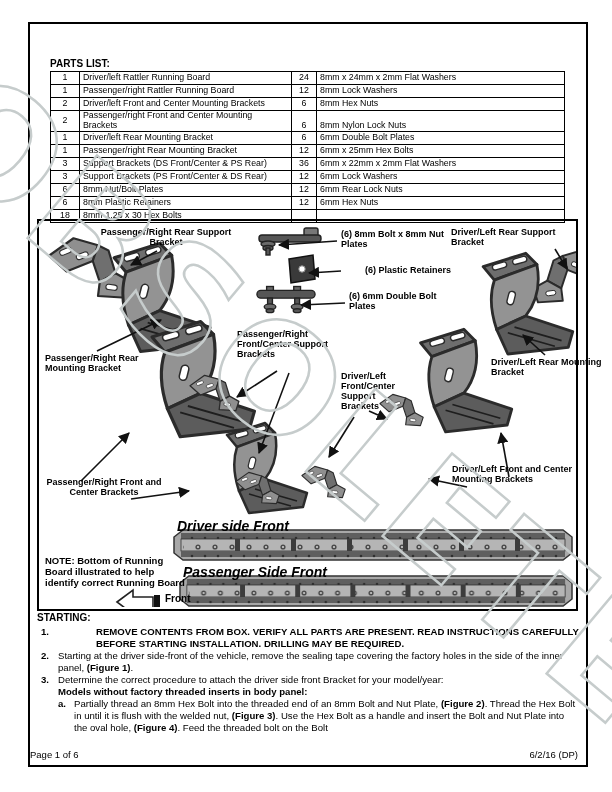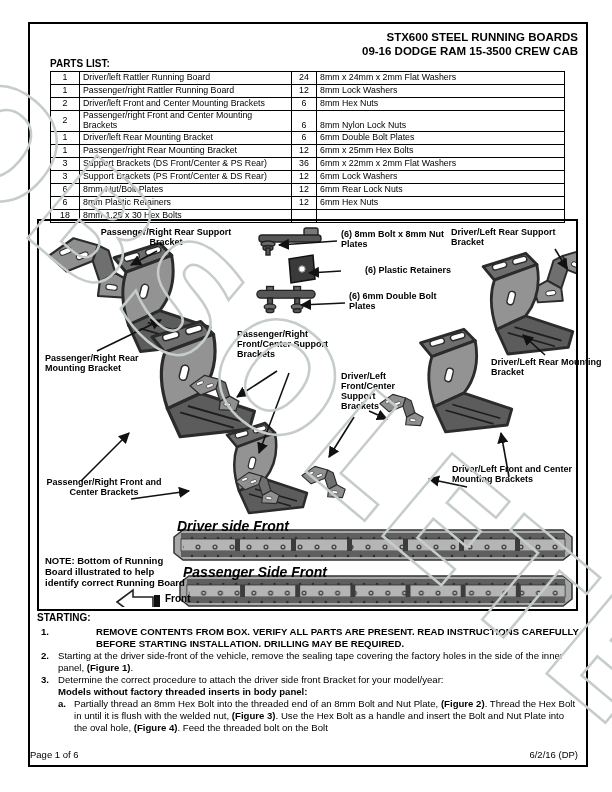--- a/index.html
+++ b/index.html
@@ -47,24 +47,20 @@
   .footer-date { position:absolute; bottom:5px; right:8px; font-size:9.5px; z-index:2; }
 </style>
 </head>
 <body>
 
 <div class="page">
   <div class="watermark">OBSOLETE</div>
 
   <div class="frame">
 
-    <div class="hdr">
-      <div>STX600 STEEL RUNNING BOARDS</div>
-      <div>09-16 DODGE RAM 15-3500 CREW CAB</div>
-    </div>
 
     <div class="parts-title">PARTS LIST:</div>
 
     <table class="parts">
       <colgroup>
           <col style="width:29px">
           <col style="width:212px">
           <col style="width:25px">
           <col style="width:248px">
         </colgroup>

